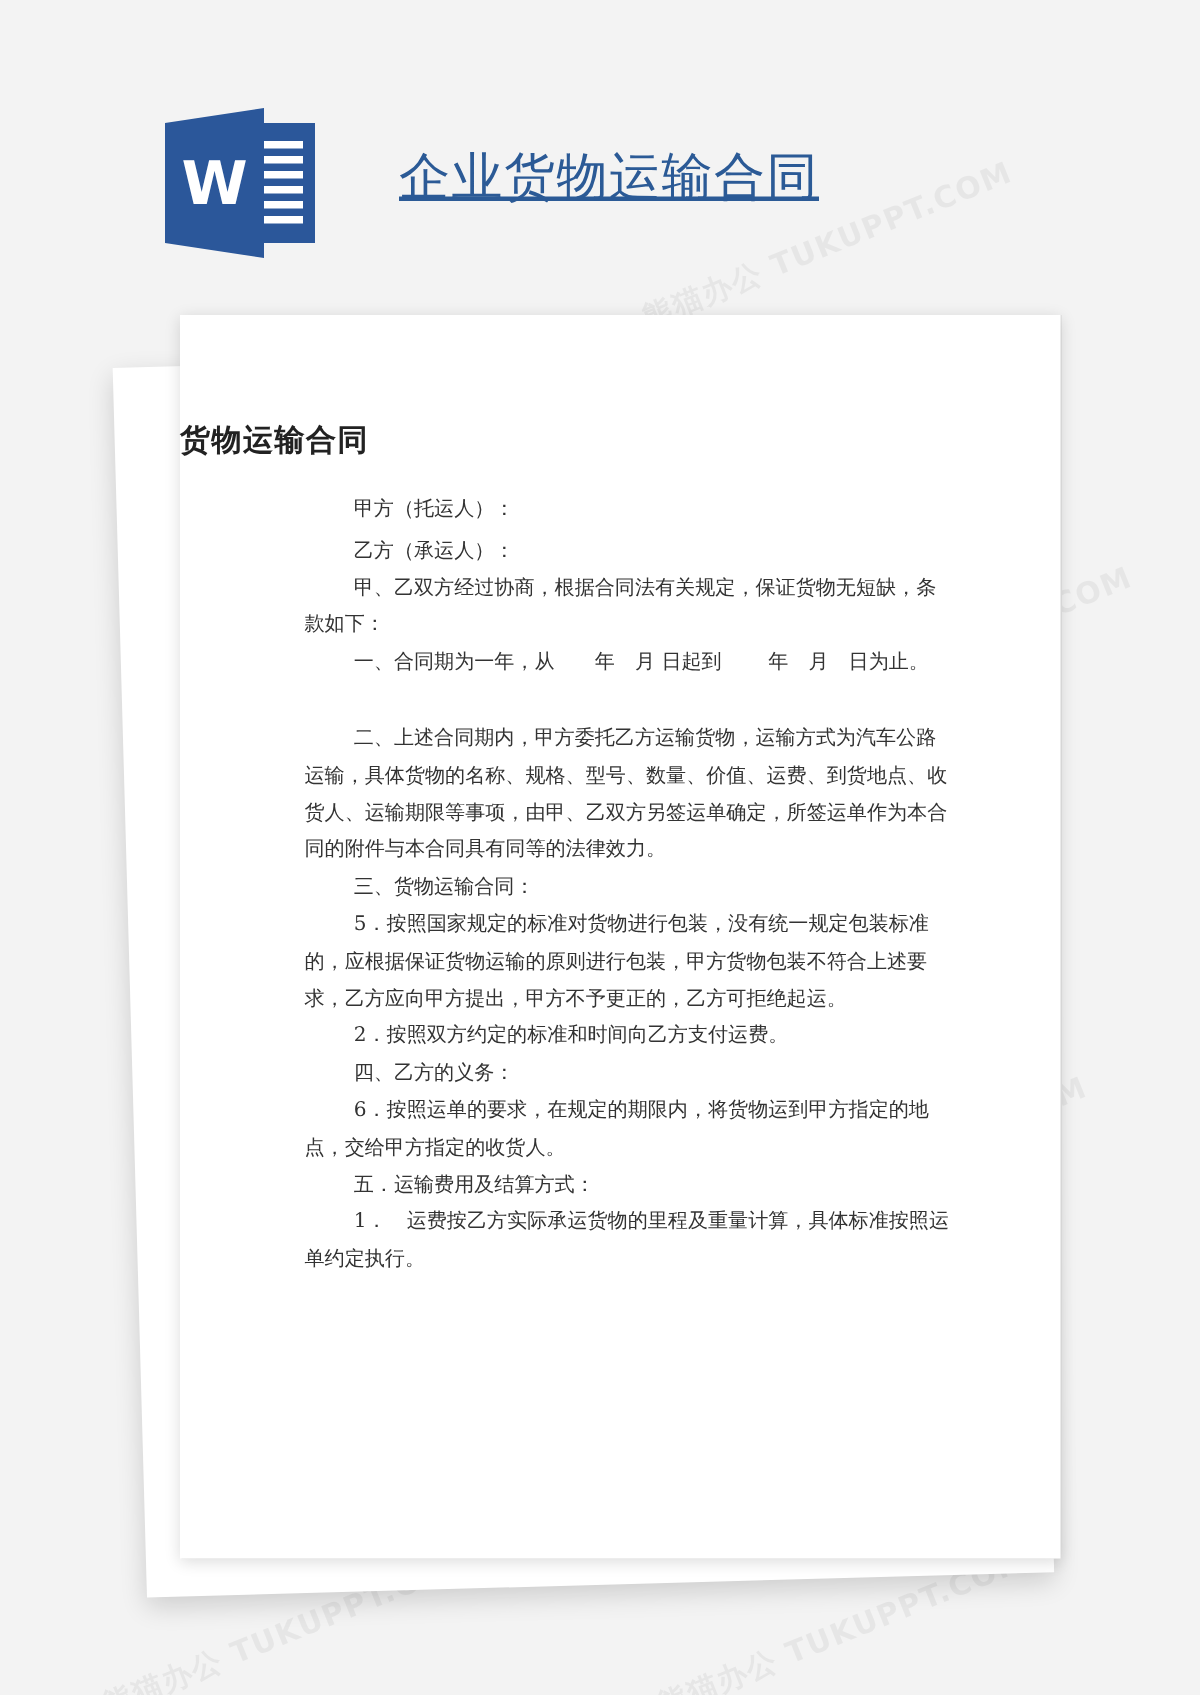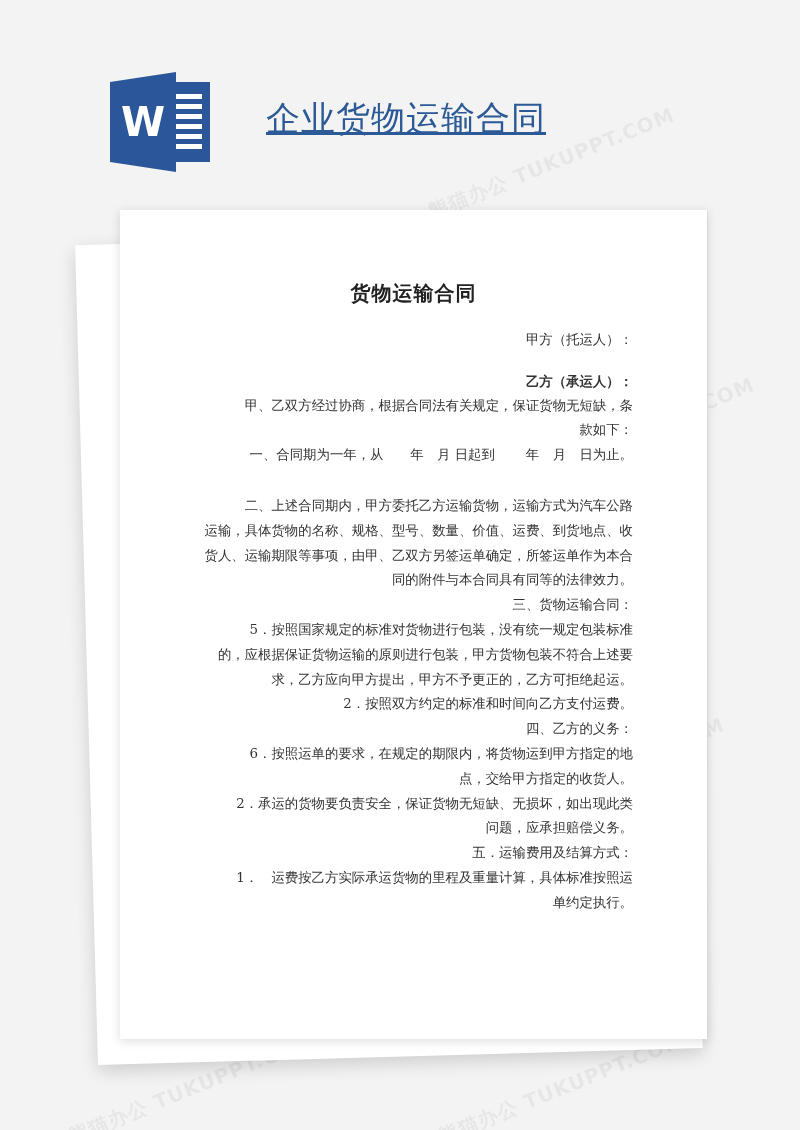--- a/index.html
+++ b/index.html
@@ -28,29 +28,28 @@
       box-shadow:0 6px 18px rgba(0,0,0,0.16);
       transform:rotate(-1.6deg); transform-origin:0 100%;
     }
     .page-front {
       position:absolute; left:120px; top:210px; width:587px; height:829px;
       background:#fff;
       box-shadow:0 2px 10px rgba(0,0,0,0.14), 1px 0 0 #e6e6e6;
     }
     .doc-title {
       position:absolute; left:0; right:0; top:280px;
-      text-align:center;
       font-family:"DejaVu Sans", "Liberation Sans", sans-serif;
       font-weight:bold; font-size:20px; color:#222; letter-spacing:1px;
     }
     .doc-body {
       position:absolute; left:203px; top:328px; width:430px;
       font-size:13.4px; color:#333; line-height:24.8px;
     }
-    .doc-body p { margin:0; text-indent:2.45em; word-break:break-all;text-align:right; }
+    .doc-body p { margin:0; text-indent:2.45em; word-break:break-all; }
     .doc-body p.gap { margin-top:26px; }
   </style>
 </head>
 <body>
 
 <div class="banner-icon">
   <svg width="104" height="100" viewBox="0 0 104 100">
     <rect x="38" y="10" width="62" height="80" fill="#2b579a"></rect>
     <g fill="#ffffff">
       <rect x="48" y="22" width="44" height="5"></rect>
@@ -74,25 +73,24 @@
 <div class="watermark" style="left:60px;top:1075px;">熊猫办公 TUKUPPT.COM</div>
 <div class="watermark" style="left:430px;top:1075px;">熊猫办公 TUKUPPT.COM</div>
 
 <div class="page-back"></div>
 <div class="page-front"></div>
 
 <div class="doc-title" style="left:120px;width:587px;">货物运输合同</div>
 
 <div class="doc-body">
   <p>甲方（托运人）：</p>
-  <p style="margin-top:16px;font-weight:bold;">乙方（承运人）：</p>
+  <p style="margin-top:3px;">乙方（承运人）：</p>
   <p>甲、乙双方经过协商，根据合同法有关规定，保证货物无短缺，条款如下：</p>
   <p>一、合同期为一年，从　　年　月 日起到　　 年　月　日为止。</p>
   <p class="gap">二、上述合同期内，甲方委托乙方运输货物，运输方式为汽车公路运输，具体货物的名称、规格、型号、数量、价值、运费、到货地点、收货人、运输期限等事项，由甲、乙双方另签运单确定，所签运单作为本合同的附件与本合同具有同等的法律效力。</p>
   <p>三、货物运输合同：</p>
   <p>5．按照国家规定的标准对货物进行包装，没有统一规定包装标准的，应根据保证货物运输的原则进行包装，甲方货物包装不符合上述要求，乙方应向甲方提出，甲方不予更正的，乙方可拒绝起运。</p>
   <p>2．按照双方约定的标准和时间向乙方支付运费。</p>
   <p>四、乙方的义务：</p>
   <p>6．按照运单的要求，在规定的期限内，将货物运到甲方指定的地点，交给甲方指定的收货人。</p>
-  <p>2．承运的货物要负责安全，保证货物无短缺、无损坏，如出现此类问题，应承担赔偿义务。</p>
   <p>五．运输费用及结算方式：</p>
   <p>1．　运费按乙方实际承运货物的里程及重量计算，具体标准按照运单约定执行。</p>
 </div>
 
 </body></html>

